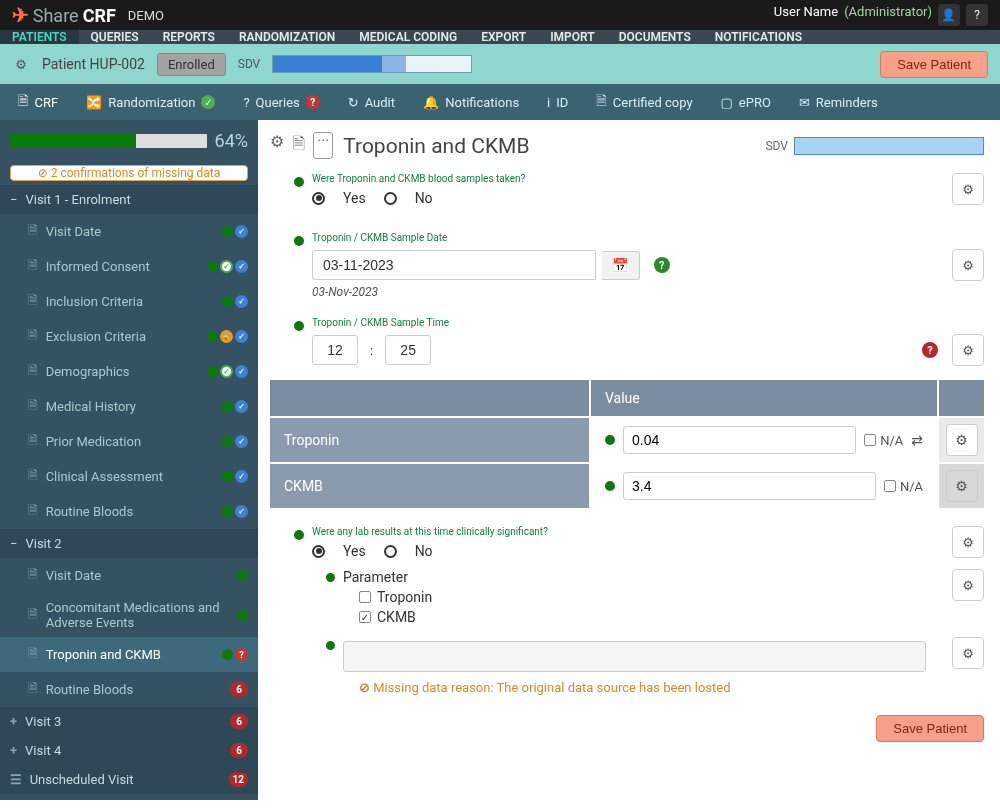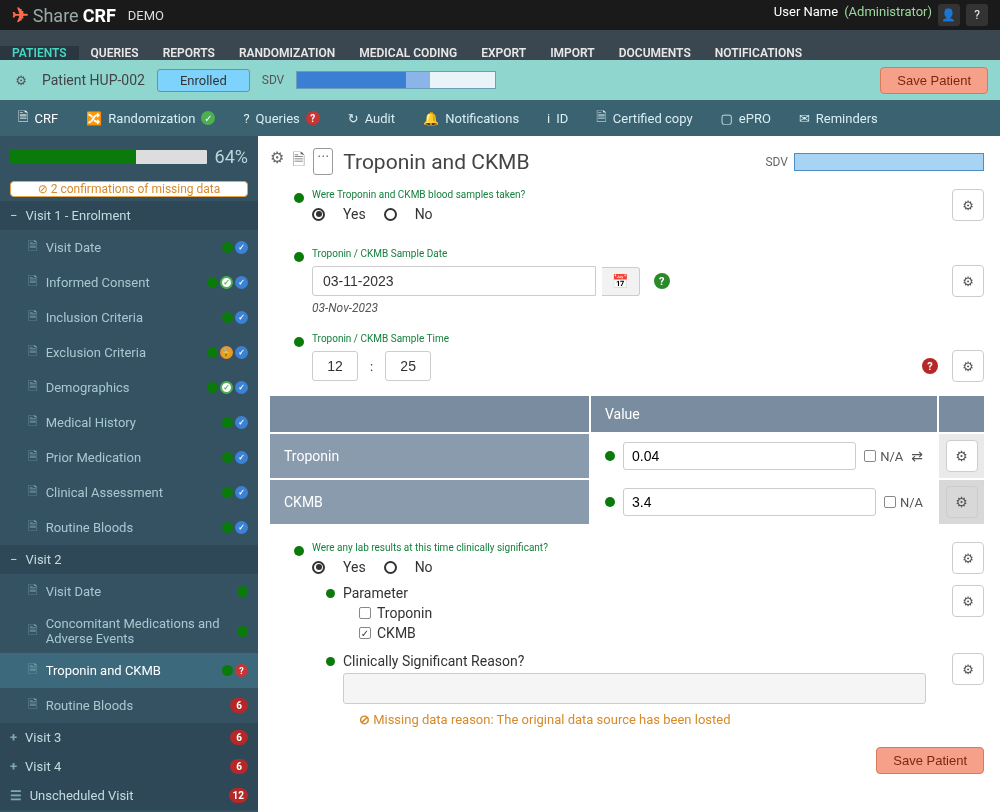--- a/index.html
+++ b/index.html
@@ -8,28 +8,28 @@
   .topbar{background:#1a1a1a;color:#fff;height:30px;display:flex;align-items:center;padding:0 12px}
   .logo{display:flex;align-items:center;gap:4px;font-size:18px;font-weight:700}
   .logo .share{color:#9aa;font-weight:400}
   .logo .crf{color:#fff}
   .logo .demo{color:#ddd;font-size:13px;font-weight:400;margin-left:8px}
   .logo .arrow{color:#ff6b4a;font-size:20px}
   .topbar-right{margin-left:auto;display:flex;align-items:flex-start;gap:6px}
   .admin{color:#9dd89d}
   .top-icon{width:22px;height:22px;background:#333;border-radius:3px;display:flex;align-items:center;justify-content:center;color:#eee;font-size:12px}
   
-  .navtabs{background:#3a4750;height:30px;display:flex;align-items:flex-end}
+  .navtabs{background:#3a4750;height:14px;display:flex;align-items:center}
   .navtab{padding:0 12px;display:flex;align-items:center;color:#e8e8e8;font-size:12px;font-weight:600;cursor:pointer}
   .navtab.active{background:#2a3740;color:#46d6c4}
   
   .patientbar{background:#8fd6cf;height:40px;display:flex;align-items:center;padding:0 12px;gap:12px}
   .gear-sm{width:18px;height:18px;display:inline-flex;align-items:center;justify-content:center;color:#555}
   .patient-id{color:#444;font-size:14px}
-  .enrolled{background:#7dd3fc;border:1px solid #888;border-radius:3px;padding:3px 22px;font-size:13px;color:#333}
+  .enrolled{background:#a3a3a3;border:1px solid #888;border-radius:3px;padding:3px 10px;font-size:13px;color:#333}
   .sdv-label{color:#555;font-size:12px}
   .sdv-bar{width:200px;height:18px;border:1px solid #6b9fb5;background:#e8f4f8;position:relative}
   .sdv-bar .fill1{position:absolute;left:0;top:0;bottom:0;width:55%;background:#3b7fd4}
   .sdv-bar .fill2{position:absolute;left:55%;top:0;bottom:0;width:12%;background:#8bb5e8}
   .save-btn{margin-left:auto;background:#f7a089;border:1px solid #d67b5c;color:#7a2812;padding:5px 16px;border-radius:4px;font-size:13px;cursor:pointer}
   
   .subtabs{background:#3a6270;height:36px;display:flex;align-items:center;gap:28px;padding:0 18px;color:#d8eef2;font-size:13px}
   .subtab{display:flex;align-items:center;gap:6px;cursor:pointer}
   .subtab.active{color:#fff}
   .badge-red{background:#c93434;color:#fff;border-radius:50%;width:14px;height:14px;font-size:10px;font-weight:700;display:inline-flex;align-items:center;justify-content:center}
@@ -455,21 +455,20 @@
           <div class="cb-row">
               <span class="checkbox">✓</span>
               <span>CKMB</span>
             </div>
         </div>
         <div class="action-gear">⚙</div>
       </div>
       <div class="param-row">
         <span class="param-dot"></span>
         <div class="param-body">
-          <div style="font-size:14px">Clinically Significant Reason?</div>
           <input class="wide-input" style="">
           <div class="warn"><span class="warn-icon">⊘</span> <span>Missing data reason: The original data source has been losted</span></div>
         </div>
         <div class="action-gear">⚙</div>
       </div>
     </div>
 
     <div class="content-foot">
       <button class="save-btn">Save Patient</button>
     </div>

